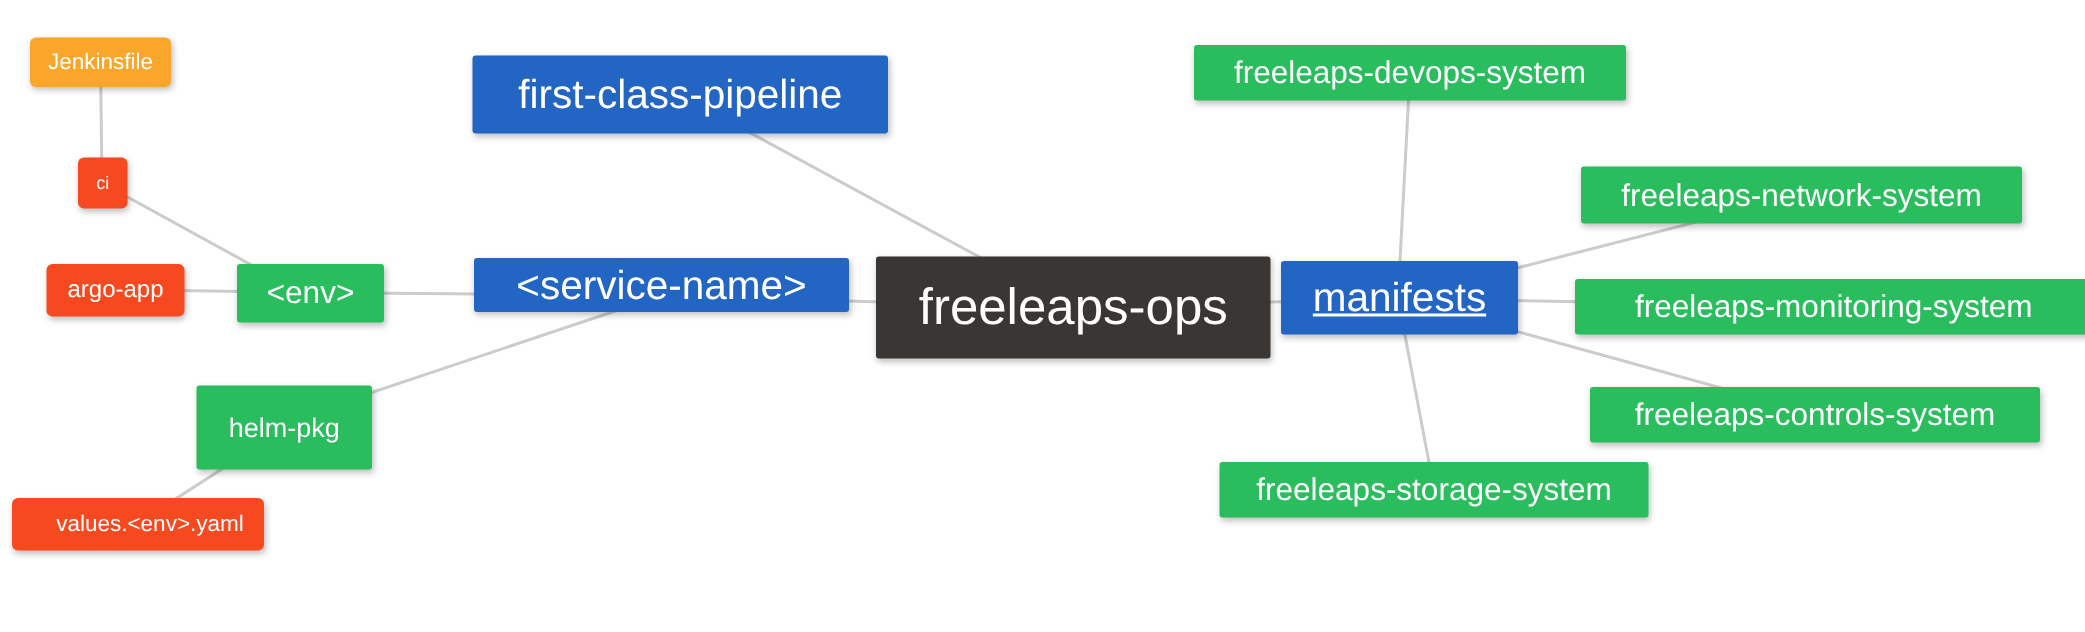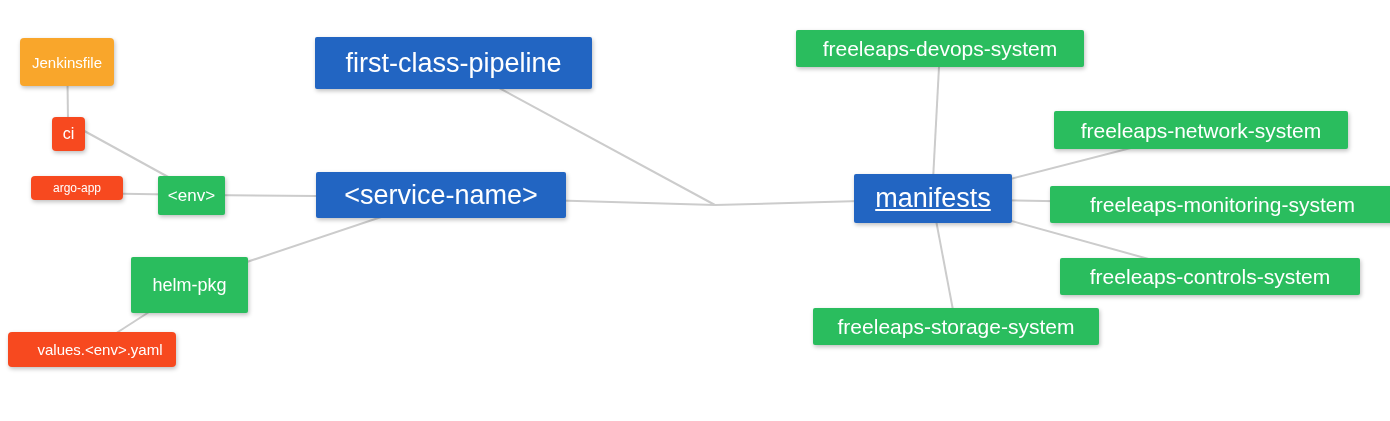--- a/index.html
+++ b/index.html
@@ -32,26 +32,26 @@
     align-items:center;
     justify-content:center;
     color:var(--text,#ffffff);
     border-radius:2px;
     box-shadow:1px 2px 4px rgba(0,0,0,0.25);
     white-space:nowrap;
     cursor:pointer;
     line-height:1;
   }
   
-  .p-jenkinsfile{left:20px;top:38px;width:94px;height:48px;font-size:15px;border-radius:4px;}
-  .p-ci{left:52px;top:105px;width:33px;height:34px;font-size:16px;border-radius:4px;margin-top:12px;}
-  .p-argo-app{left:31px;top:176px;width:92px;height:24px;font-size:12px;border-radius:4px;}
-  .p-env{left:158px;top:176px;width:67px;height:39px;font-size:17px;}
+  .p-jenkinsfile{left:20px;top:25px;width:94px;height:33px;font-size:15px;border-radius:4px;}
+  .p-ci{left:52px;top:105px;width:33px;height:34px;font-size:12px;border-radius:4px;}
+  .p-argo-app{left:31px;top:176px;width:92px;height:35px;font-size:16px;border-radius:4px;}
+  .p-env{left:158px;top:176px;width:98px;height:39px;font-size:21px;}
   .p-first-class-pipeline{left:315px;top:37px;width:277px;height:52px;font-size:27px;}
-  .p-service-name{left:316px;top:172px;width:250px;height:46px;font-size:27px;}
+  .p-service-name{left:316px;top:172px;width:250px;height:36px;font-size:27px;}
   .p-freeleaps-ops{left:584px;top:171px;width:263px;height:68px;font-size:34px;}
   .p-manifests{left:854px;top:174px;width:158px;height:49px;font-size:27px;}
   .p-devops-system{left:796px;top:30px;width:288px;height:37px;font-size:21px;}
   .p-network-system{left:1054px;top:111px;width:294px;height:38px;font-size:21px;}
   .p-monitoring-system{left:1050px;top:186px;width:345px;height:37px;font-size:21px;}
   .p-controls-system{left:1060px;top:258px;width:300px;height:37px;font-size:21px;}
   .p-storage-system{left:813px;top:308px;width:286px;height:37px;font-size:21px;}
   .p-helm-pkg{left:131px;top:257px;width:117px;height:56px;font-size:18px;}
   .p-values-yaml{left:8px;top:332px;width:168px;height:35px;font-size:15px;border-radius:4px;padding-left:16px;}
 </style>
@@ -76,20 +76,21 @@
     <line class="edge" x1="932" y1="199" x2="1210" y2="276"></line>
     <line class="edge" x1="932" y1="199" x2="956" y2="326"></line>
   </svg>
 
   <div class="node p-jenkinsfile" style="background: rgb(249, 166, 43);">Jenkinsfile</div>
   <div class="node p-ci" style="background: rgb(247, 73, 31);">ci</div>
   <div class="node p-argo-app" style="background: rgb(247, 73, 31);">argo-app</div>
   <div class="node p-env" style="background: rgb(42, 189, 94);">&lt;env&gt;</div>
   <div class="node p-first-class-pipeline" style="background: rgb(34, 101, 194);">first-class-pipeline</div>
   <div class="node p-service-name" style="background: rgb(34, 101, 194);">&lt;service-name&gt;</div>
+  <div class="node p-freeleaps-ops" style="background: rgb(58, 54, 51);">freeleaps-ops</div>
   <div class="node p-manifests" style="background: rgb(34, 101, 194); text-decoration: underline;">manifests</div>
   <div class="node p-devops-system" style="background: rgb(42, 189, 94);">freeleaps-devops-system</div>
   <div class="node p-network-system" style="background: rgb(42, 189, 94);">freeleaps-network-system</div>
   <div class="node p-monitoring-system" style="background: rgb(42, 189, 94);">freeleaps-monitoring-system</div>
   <div class="node p-storage-system" style="background: rgb(42, 189, 94);">freeleaps-storage-system</div>
   <div class="node p-controls-system" style="background: rgb(42, 189, 94);">freeleaps-controls-system</div>
   <div class="node p-helm-pkg" style="background: rgb(42, 189, 94);">helm-pkg</div>
   <div class="node p-values-yaml" style="background: rgb(247, 73, 31);">values.&lt;env&gt;.yaml</div>
 
 </div>

